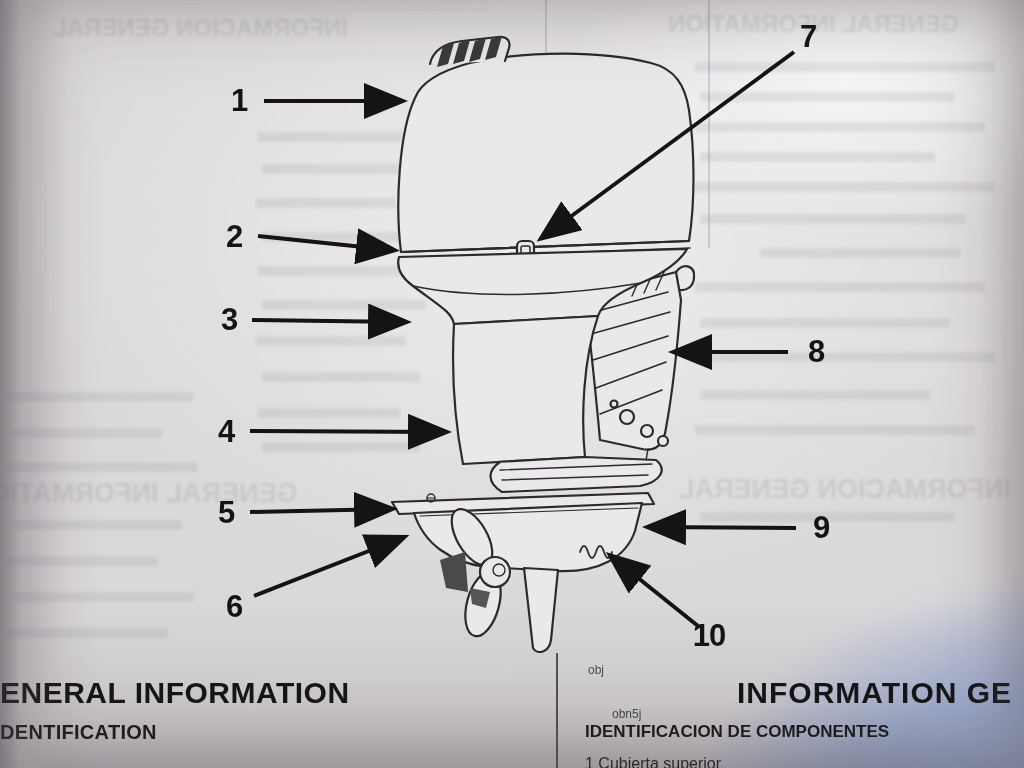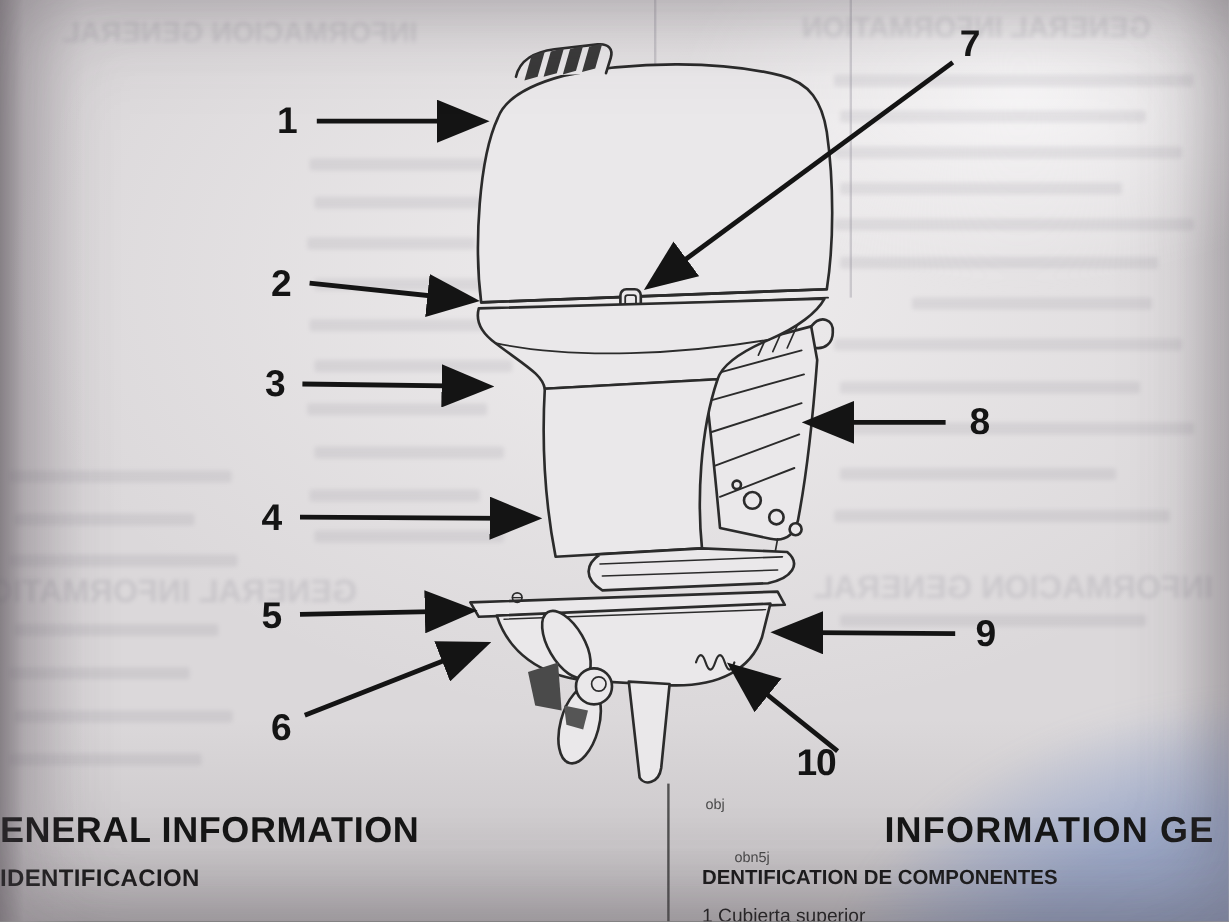--- a/index.html
+++ b/index.html
@@ -188,33 +188,33 @@
   <div>
     <span class="co" style="left:239px;top:101px">1</span>
     <span class="co" style="left:234px;top:237px">2</span>
     <span class="co" style="left:229px;top:320px">3</span>
     <span class="co" style="left:226px;top:432px">4</span>
     <span class="co" style="left:226px;top:513px">5</span>
     <span class="co" style="left:234px;top:607px">6</span>
     <span class="co" style="left:808px;top:37px">7</span>
     <span class="co" style="left:816px;top:352px">8</span>
     <span class="co" style="left:821px;top:528px">9</span>
-    <span class="co" style="left:680px;top:636px">10</span>
+    <span class="co" style="left:709px;top:636px">10</span>
   </div>
 
   <div class="blue-shadow"></div>
 
   <div>
     <span class="code" style="left:588px;top:663px">obj</span>
     <span class="code" style="left:612px;top:707px">obn5j</span>
 
     <i class="divider"></i>
 
     <span class="ft ft-big" style="left:0;top:676px">ENERAL INFORMATION</span>
-    <span class="ft ft-sub-l" style="left:0;top:721px">IDENTIFICACION</span>
+    <span class="ft ft-sub-l" style="left:0;top:721px">DENTIFICATION</span>
 
     <span class="ft ft-big" style="left:737px;top:676px;letter-spacing:1px">INFORMATION GE</span>
-    <span class="ft ft-sub-r" style="left:585px;top:722px">DENTIFICATION DE COMPONENTES</span>
+    <span class="ft ft-sub-r" style="left:585px;top:722px">IDENTIFICACION DE COMPONENTES</span>
     <span class="ft ft-item" style="left:585px;top:755px">1   Cubierta superior</span>
   </div>
 
   <div class="vig"></div>
 </div>
 
 </body></html>

